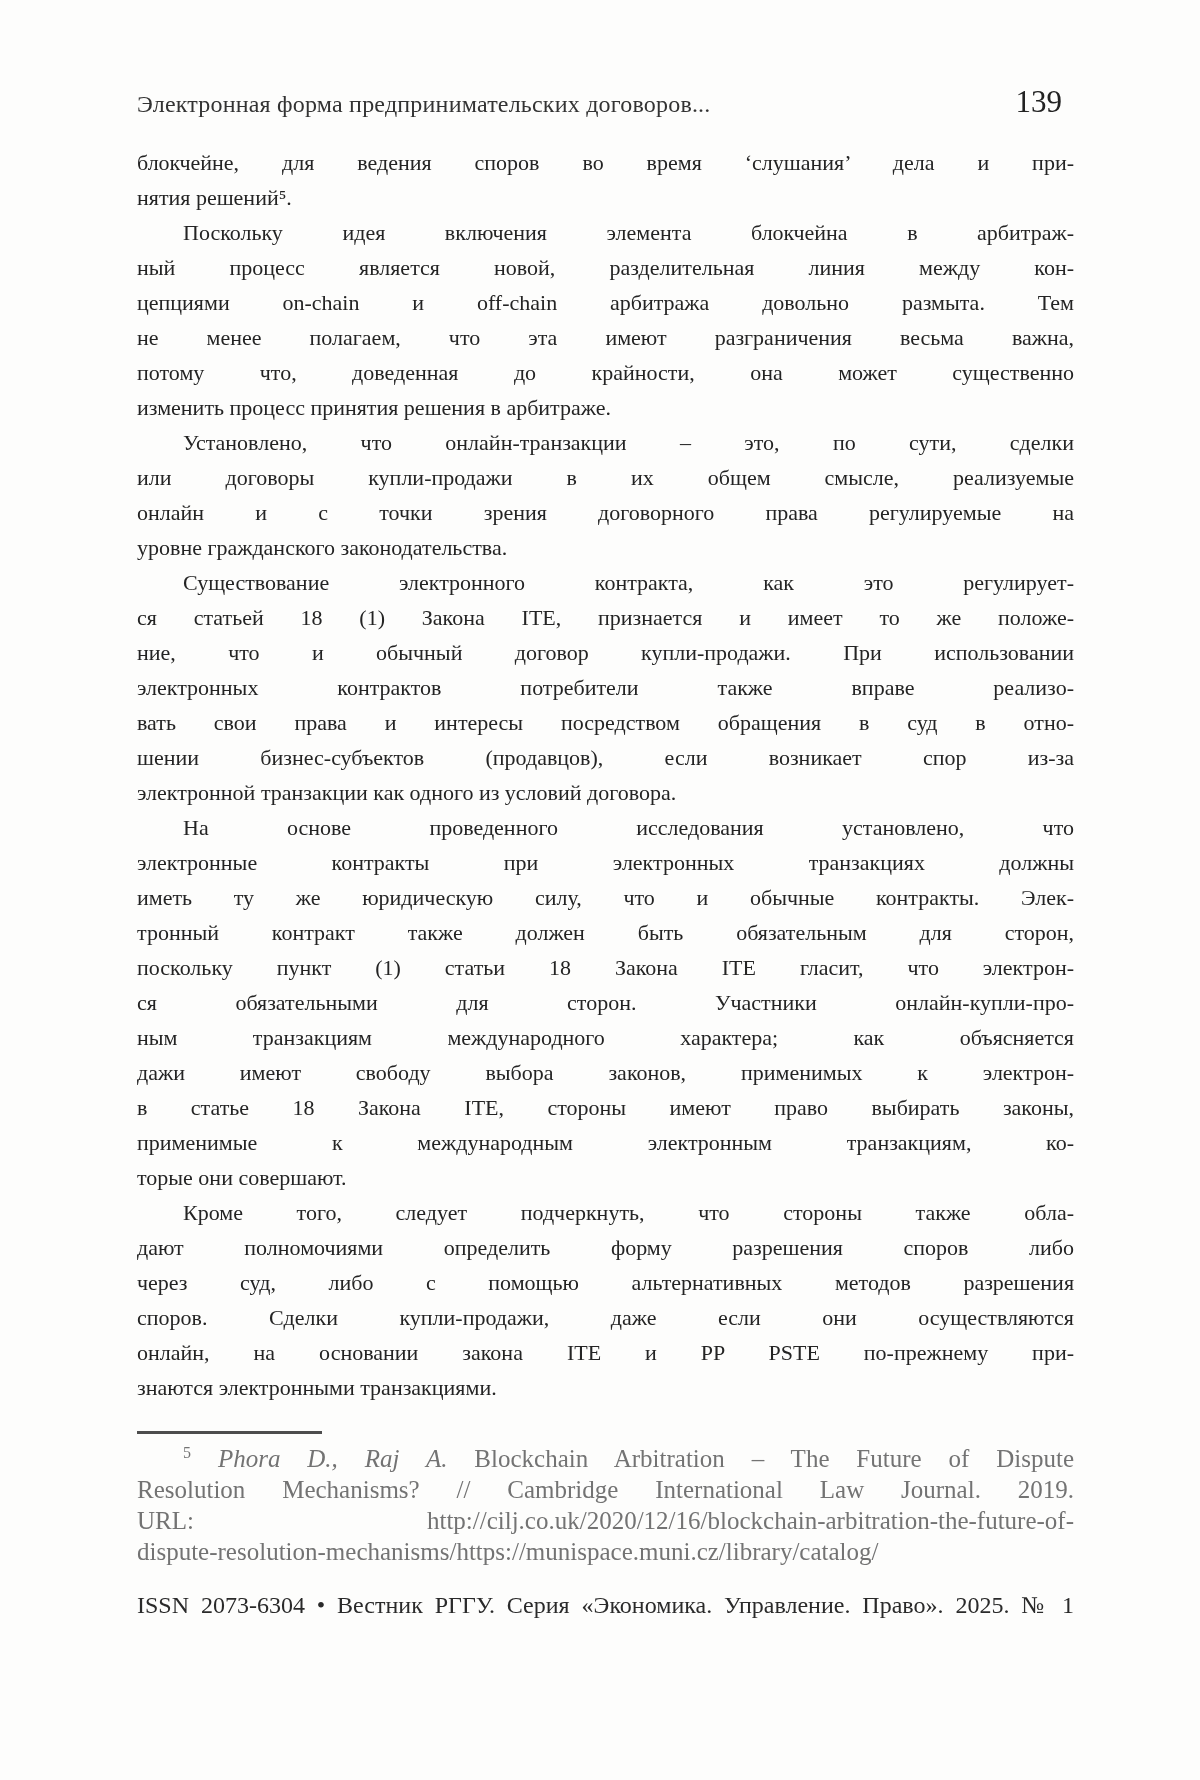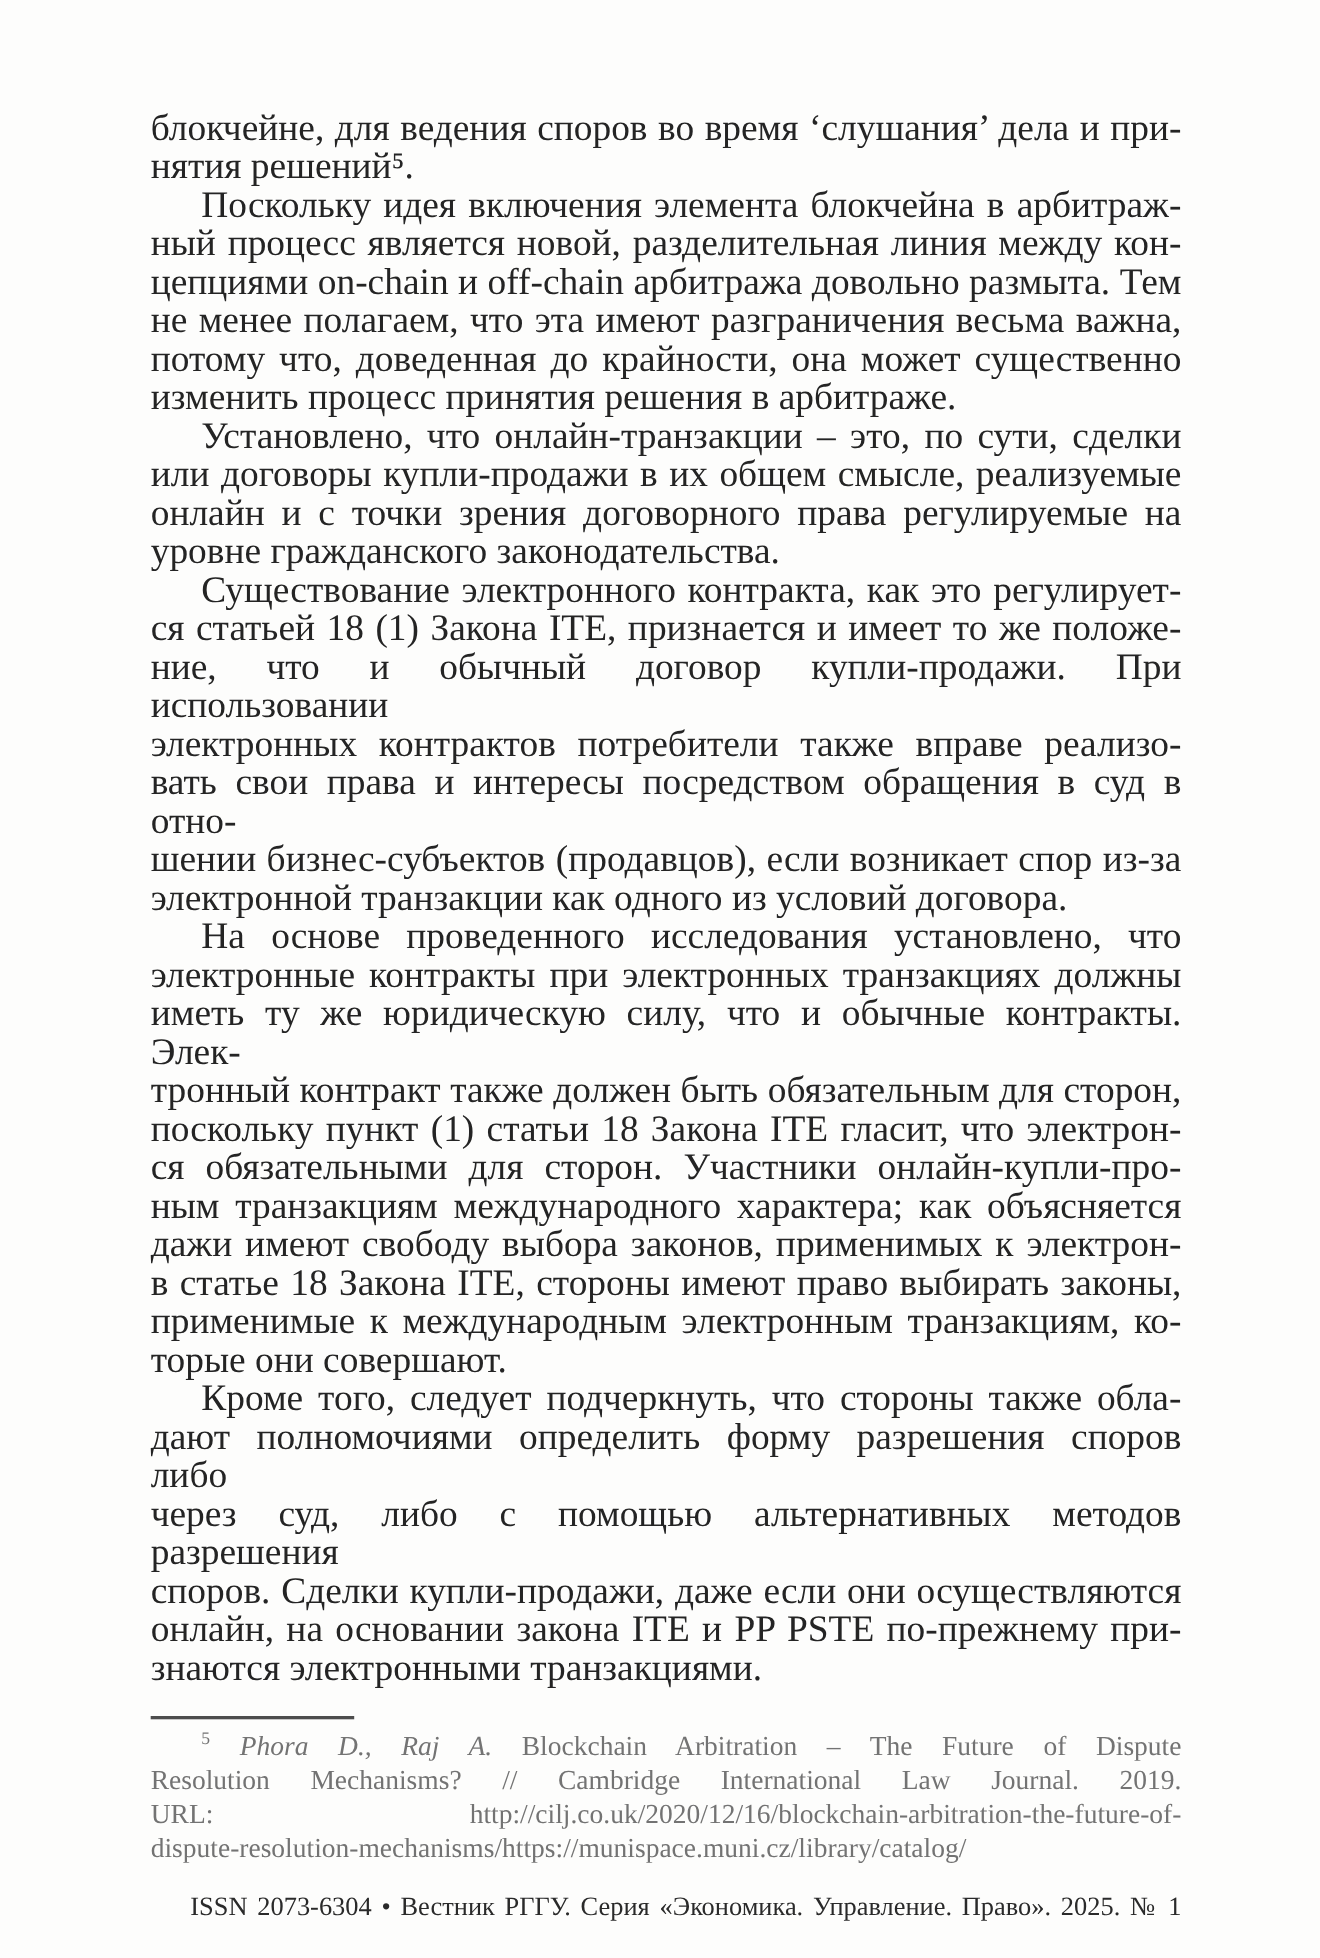--- a/index.html
+++ b/index.html
@@ -26,22 +26,22 @@
     color: #333;
     letter-spacing: 0.2px;
   }
   .page-number {
     font-size: 31px;
     line-height: 31px;
     color: #222;
     margin-right: 12px;
   }
   .body-text {
-    margin-top: 13px;
-    font-size: 34px;
+    margin-top: 27px;
+    font-size: 22px;
     line-height: 35px;
     color: #242424;
   }
   .line {
     text-align: justify;
     text-align-last: justify;
     white-space: normal;
   }
   .line.last { text-align-last: left; }
   .line.indent { text-indent: 46px; }
@@ -69,28 +69,31 @@
     vertical-align: super;
   }
   .footnote i { font-style: italic; }
   .page-footer {
     margin-top: 24px;
     font-size: 24px;
     line-height: 28px;
     color: #2a2a2a;
     text-align: justify;
     text-align-last: justify;
-    margin-left: 36px;
   }
 </style>
 </head>
 <body>
 
 <div class="page">
 
+  <div class="running-head">
+    <span class="running-title">Электронная форма предпринимательских договоров...</span>
+    <span class="page-number">139</span>
+  </div>
 
   <div class="body-text">
       <div class="line">блокчейне, для ведения споров во время ‘слушания’ дела и при-</div>
       <div class="line last">нятия решений⁵.</div>
       <div class="line indent">Поскольку идея включения элемента блокчейна в арбитраж-</div>
       <div class="line">ный процесс является новой, разделительная линия между кон-</div>
       <div class="line">цепциями on-chain и off-chain арбитража довольно размыта. Тем</div>
       <div class="line">не менее полагаем, что эта имеют разграничения весьма важна,</div>
       <div class="line">потому что, доведенная до крайности, она может существенно</div>
       <div class="line last">изменить процесс принятия решения в арбитраже.</div>

